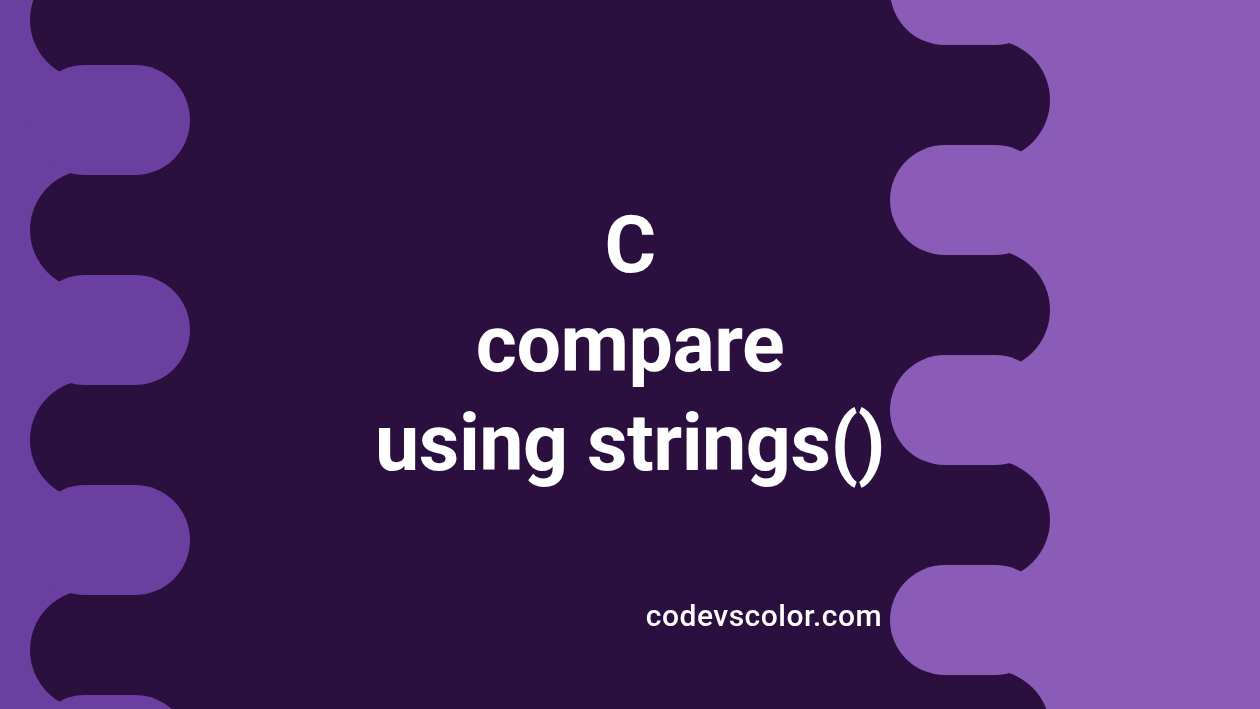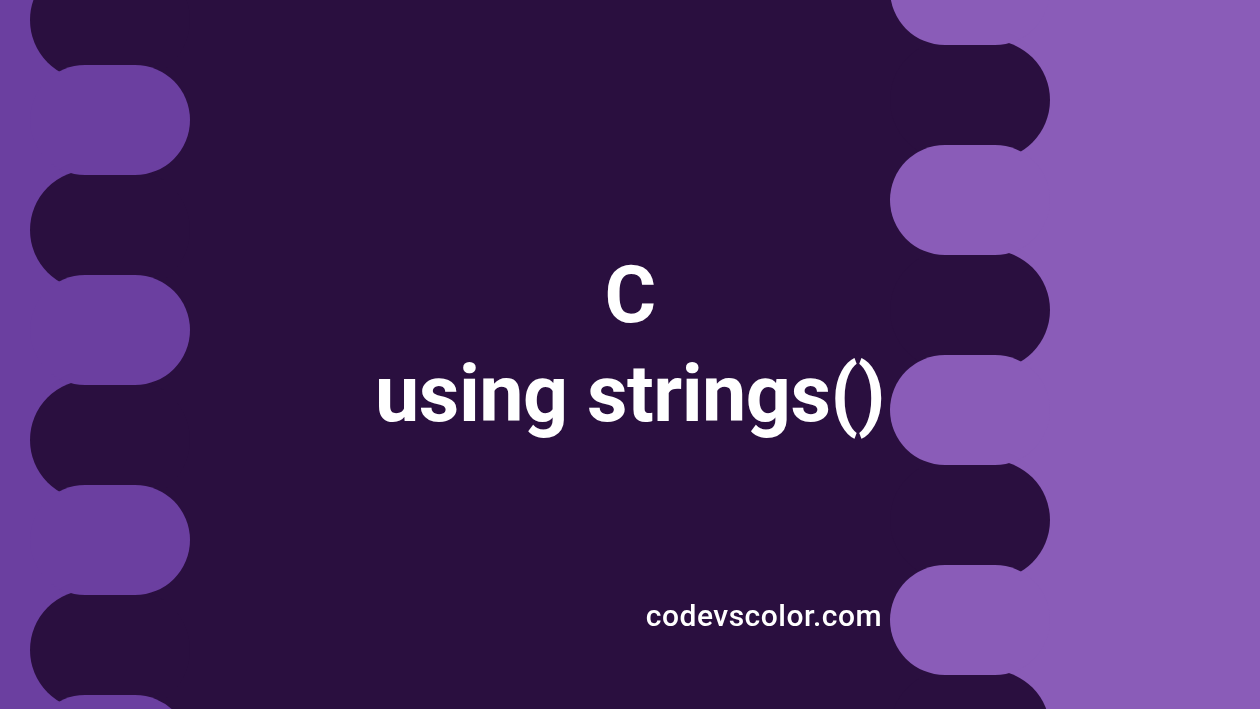--- a/index.html
+++ b/index.html
@@ -134,17 +134,18 @@
 <div class="bump r4"></div>
 
 <div class="indent-r r0"></div>
 <div class="indent-r r1"></div>
 <div class="indent-r r2"></div>
 <div class="indent-r r3"></div>
 
 <div class="content">
   <div class="title-block">
     <span>C</span>
+    <span>compare</span>
     <span>using strings()</span>
   </div>
 </div>
 
 <div class="credit">codevscolor.com</div>
 
 </body></html>

